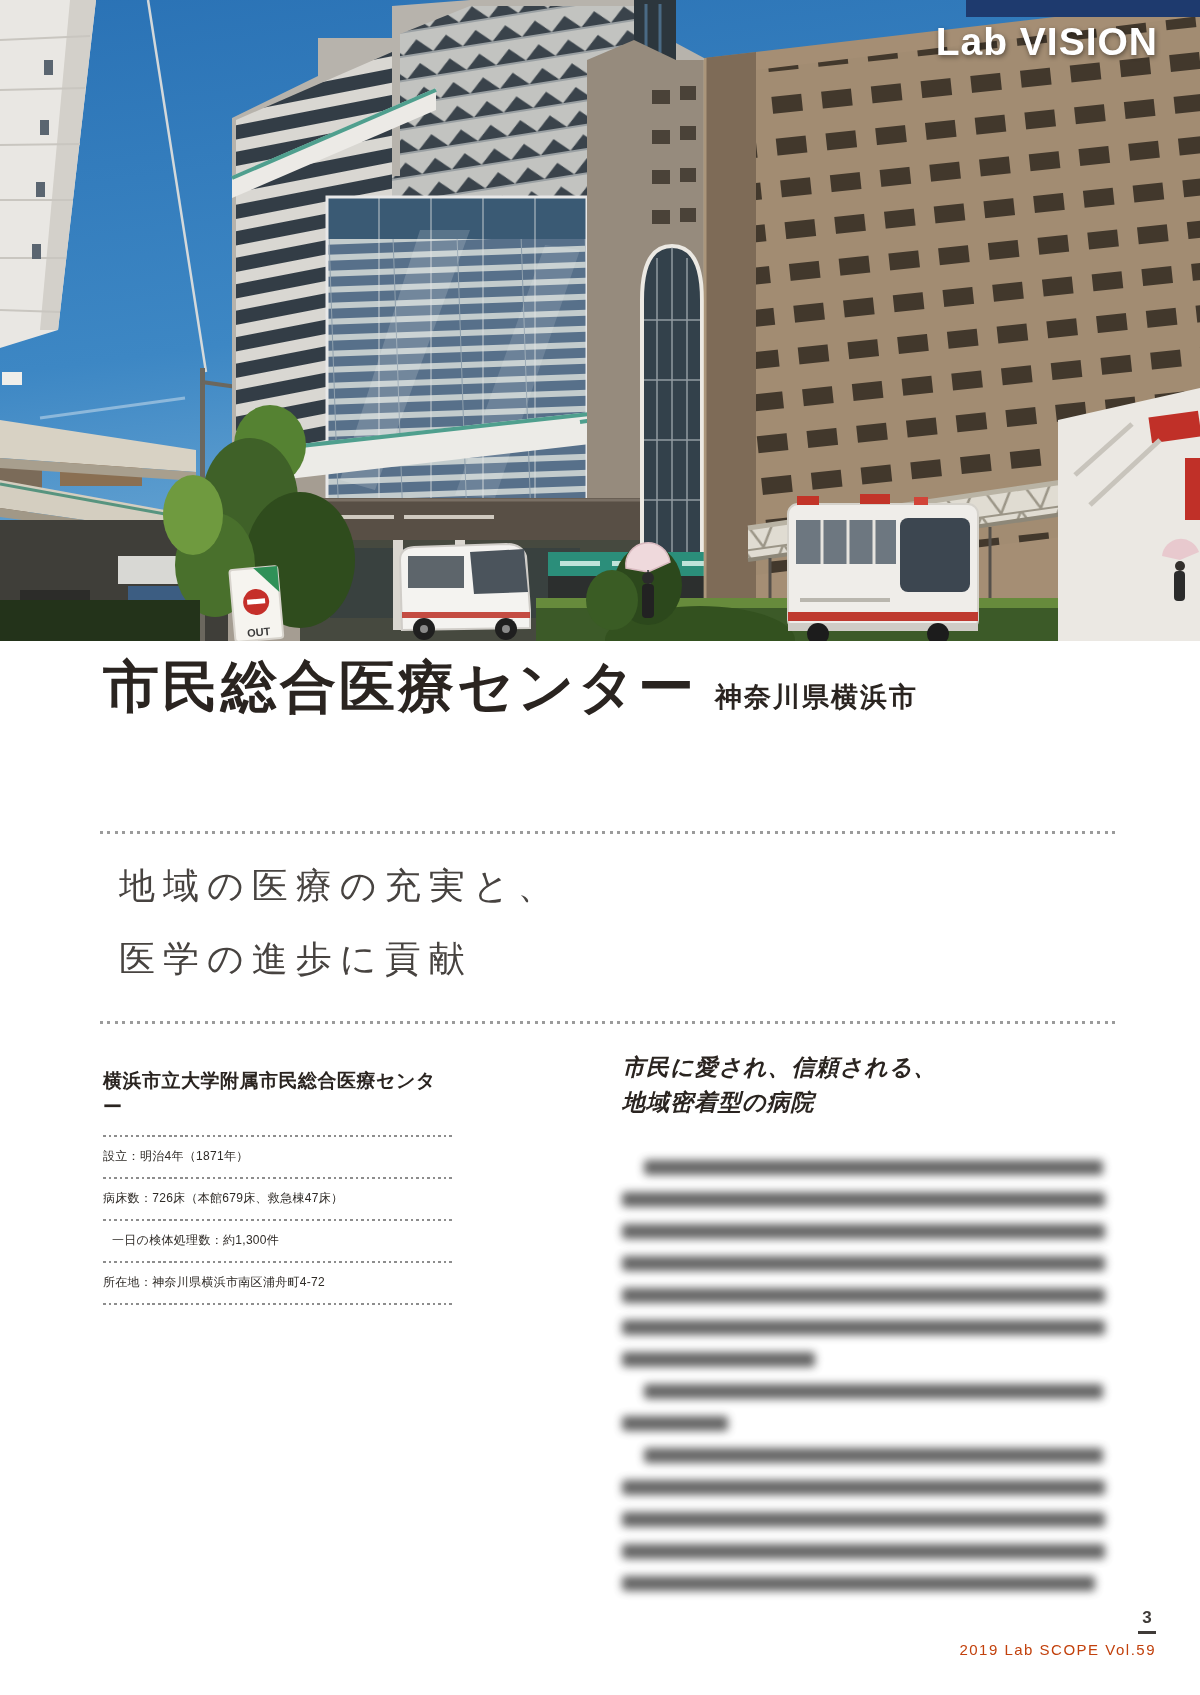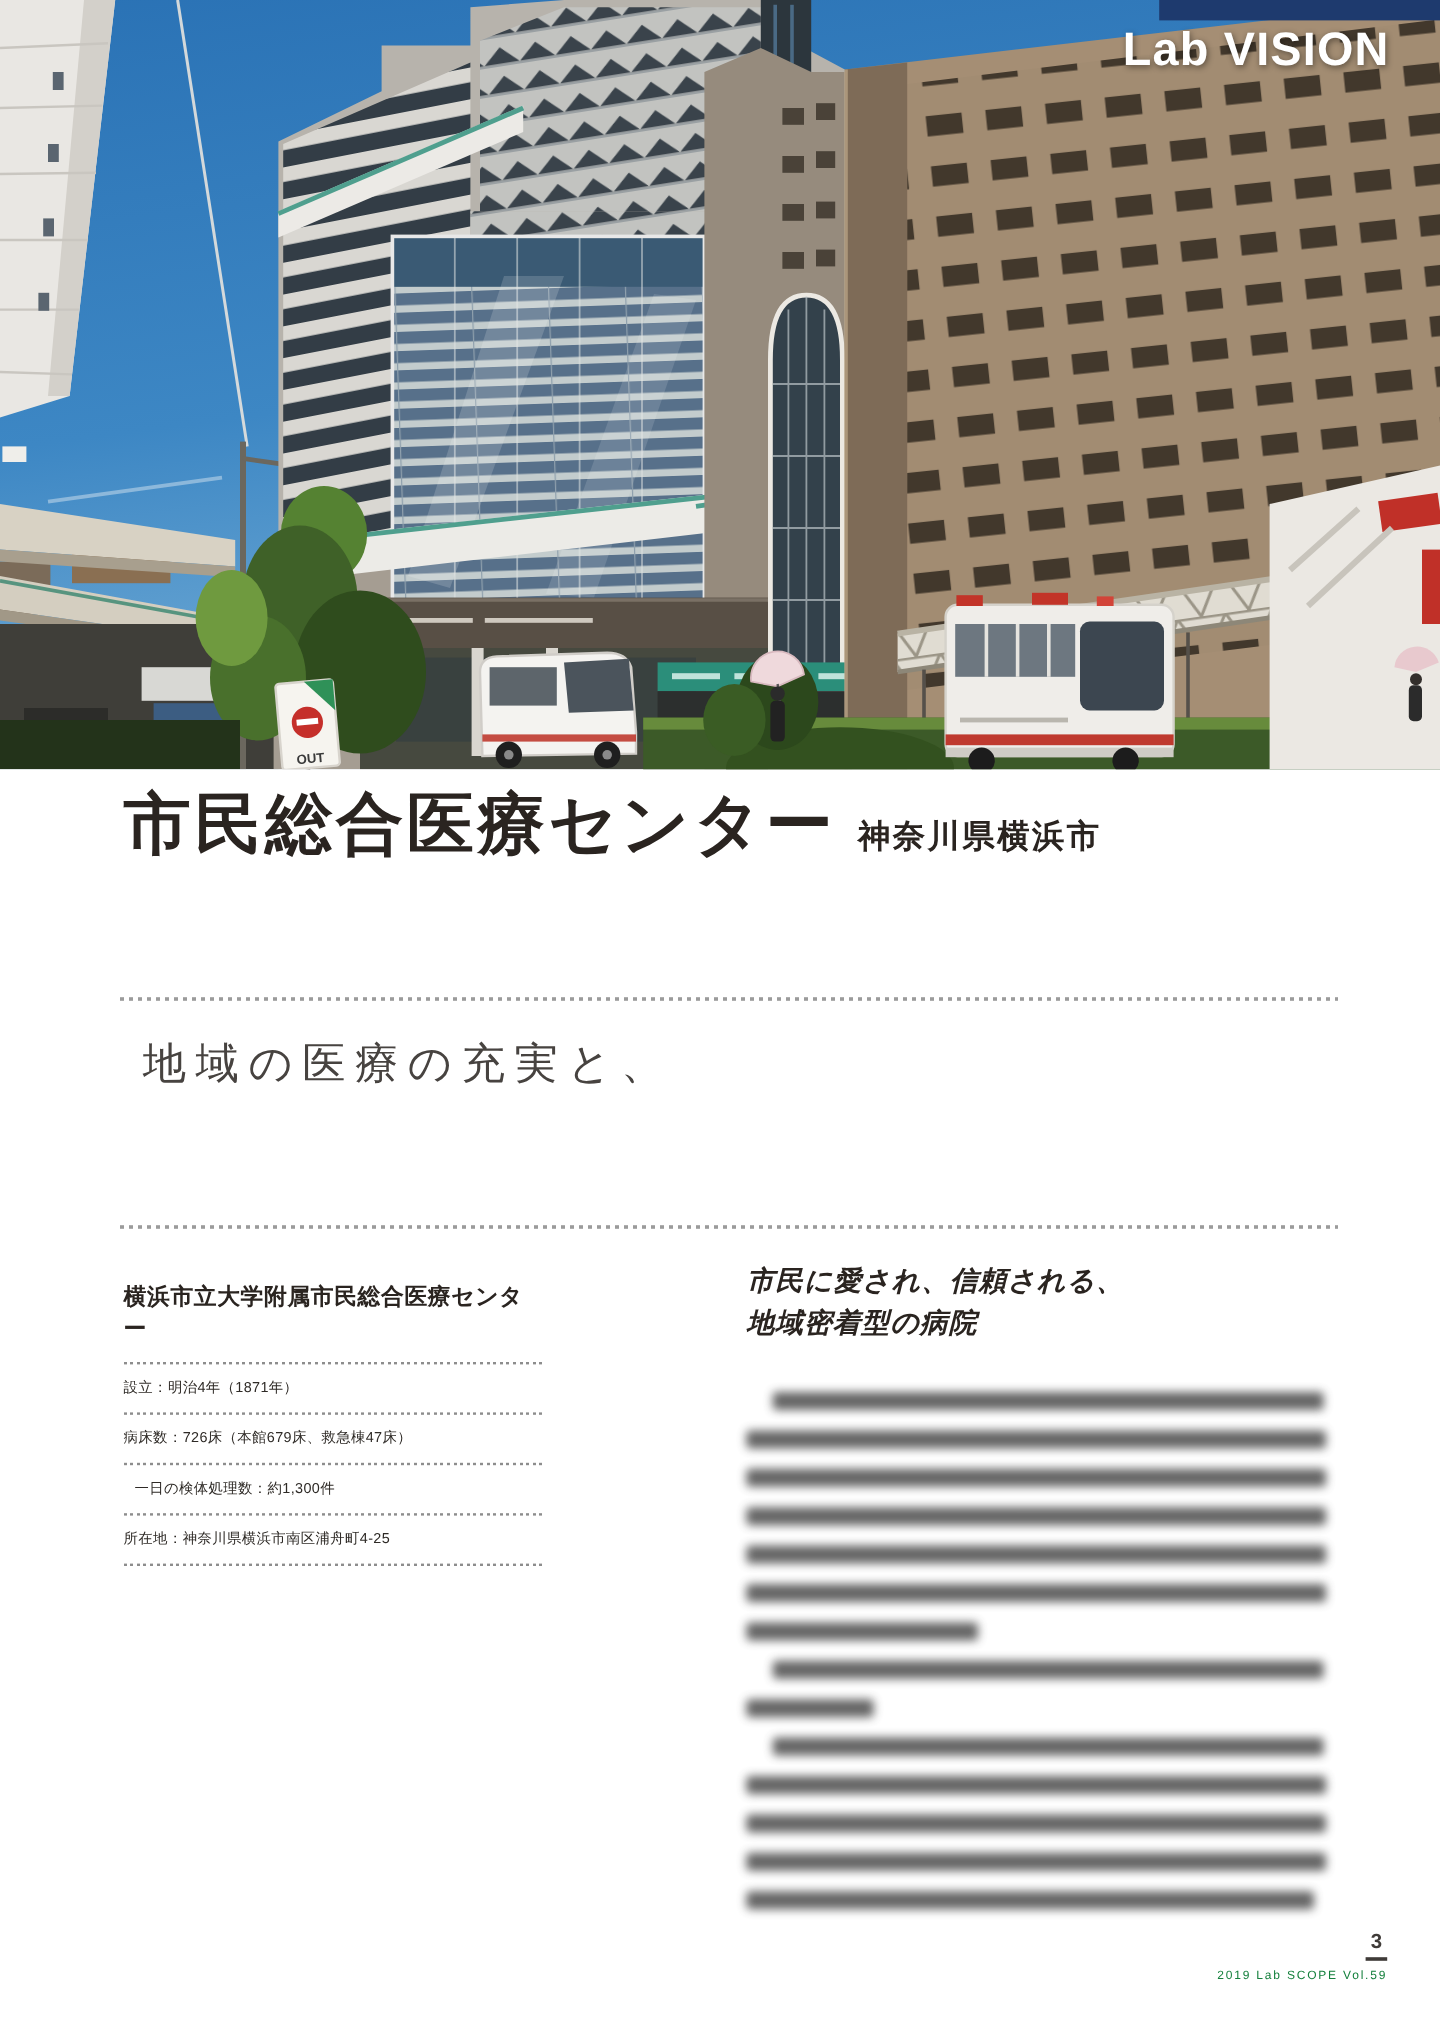--- a/index.html
+++ b/index.html
@@ -35,21 +35,21 @@
   .info-row.indent{padding-left:9px;}
   
   .article-col{position:absolute;left:622px;top:1050px;width:483px;font-style:italic;}
   .article-heading{font-size:23px;font-weight:bold;line-height:35px;letter-spacing:1px;color:#2a2420;}
   .blurred{margin-top:40px;}
   .blur-line{height:15px;background:#4a4a4a;border-radius:3px;filter:blur(4px);margin-bottom:17px;opacity:.85;}
   .blur-line.indent{margin-left:22px;}
   
   .page-num{position:absolute;top:1608px;right:44px;width:18px;text-align:center;
     font-size:17px;font-weight:bold;color:#3f3b38;border-bottom:3px solid #3f3b38;padding-bottom:3px;}
-  .footer-issue{position:absolute;top:1641px;right:44px;font-size:10px;letter-spacing:1.5px;color:#15803d;}
+  .footer-issue{position:absolute;top:1641px;right:44px;font-size:15px;letter-spacing:1.5px;color:#c2410c;}
 </style>
 </head>
 <body>
 
 <div class="page">
 
   <div class="hero">
     <svg viewBox="0 0 1200 641" preserveAspectRatio="none">
       <defs>
         <linearGradient id="sky" x1="0" y1="0" x2="0.25" y2="1">
@@ -299,34 +299,35 @@
   </div>
 
   <div class="title-block">
     <div class="title-line"><span>市民総合医療センター</span><span class="title-location">神奈川県横浜市</span></div>
   </div>
 
   <div class="dotted-rule rule-1"></div>
 
   <div class="subtitle">
     <div>地域の医療の充実と、</div>
+    <div>医学の進歩に貢献</div>
   </div>
 
   <div class="dotted-rule rule-2"></div>
 
   <div class="info-col">
     <div class="facility-name">横浜市立大学附属市民総合医療センター</div>
     <div class="dotted-sep"></div>
     <div class="info-row">設立：明治4年（1871年）</div>
     <div class="dotted-sep"></div>
     <div class="info-row">病床数：726床（本館679床、救急棟47床）</div>
     <div class="dotted-sep"></div>
     <div class="info-row indent">一日の検体処理数：約1,300件</div>
     <div class="dotted-sep"></div>
-    <div class="info-row">所在地：神奈川県横浜市南区浦舟町4-25</div>
+    <div class="info-row">所在地：神奈川県横浜市南区浦舟町4-72</div>
     <div class="dotted-sep"></div>
   </div>
 
   <div class="article-col">
     <div class="article-heading">
       <div>市民に愛され、信頼される、</div>
       <div>地域密着型の病院</div>
     </div>
     <div class="blurred">
         <div class="blur-line indent" style="width: 95%;"></div>

